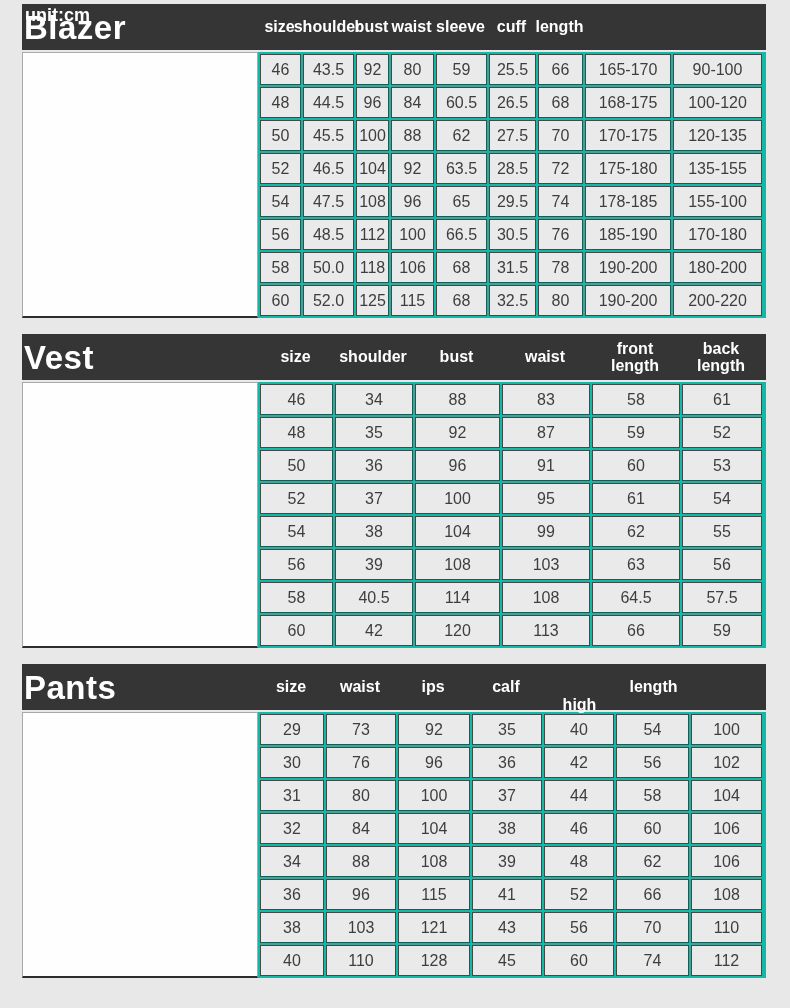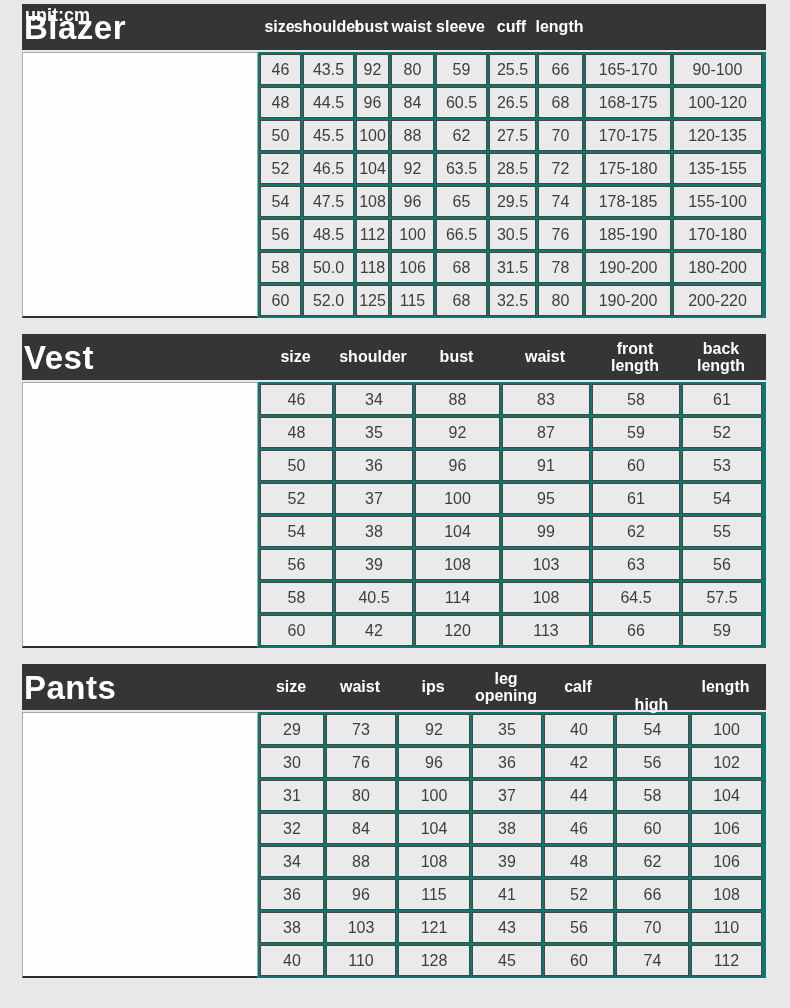--- a/index.html
+++ b/index.html
@@ -35,21 +35,21 @@
     color: #ffffff; font-size: 16px; font-weight: bold;
     display: flex; align-items: center; justify-content: center;
     text-align: center; white-space: pre-line; line-height: 1.08;
   }
 
   .body-row { display: flex; align-items: stretch; margin-top: 2px; }
   .image-box {
     width: 236px; flex: 0 0 auto; background: #fefefe;
     border: 1px solid #a9a9a9; border-bottom: 2px solid #2d2d2d;
   }
-  .grid-wrap { flex: 1 1 auto; background: #0f766e; padding: 2px; }
+  .grid-wrap { flex: 1 1 auto; background: #14b8a6; padding: 2px; }
   .grid { display: grid; gap: 2px; grid-auto-rows: 31px; }
   .cell {
     background: #eaeaea; border: 1px solid #474747;
     display: flex; align-items: center; justify-content: center;
     font-size: 16px; color: #3e3e3e;
   }
 </style>
 </head>
 <body>
 
@@ -227,22 +227,20 @@
 
   <section class="section gap">
     <div class="header-bar">
       <div class="title-area">
         <h2 class="section-title">Pants</h2>
       </div>
       <div class="col-headers">
           <div class="col-header" style="width: 66px;">size</div>
           <div class="col-header" style="width: 72px;">waist</div>
           <div class="col-header" style="width: 74px;">ips</div>
-          <div class="col-header" style="width: 72px;">leg
-opening</div>
           <div class="col-header" style="width: 72px;">calf</div>
           <div class="col-header" style="width: 75px; margin-top: 36px;">high</div>
           <div class="col-header" style="width: 73px;">length</div>
         </div>
     </div>
     <div class="body-row">
       <div class="image-box"></div>
       <div class="grid-wrap">
         <div class="grid" style="grid-template-columns: 64px 70px 72px 70px 70px 73px 71px;">
             <div class="cell">29</div>

